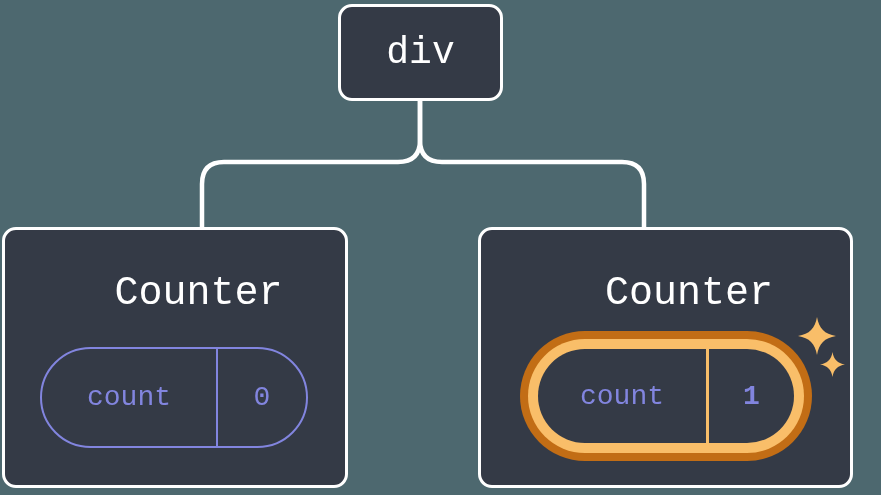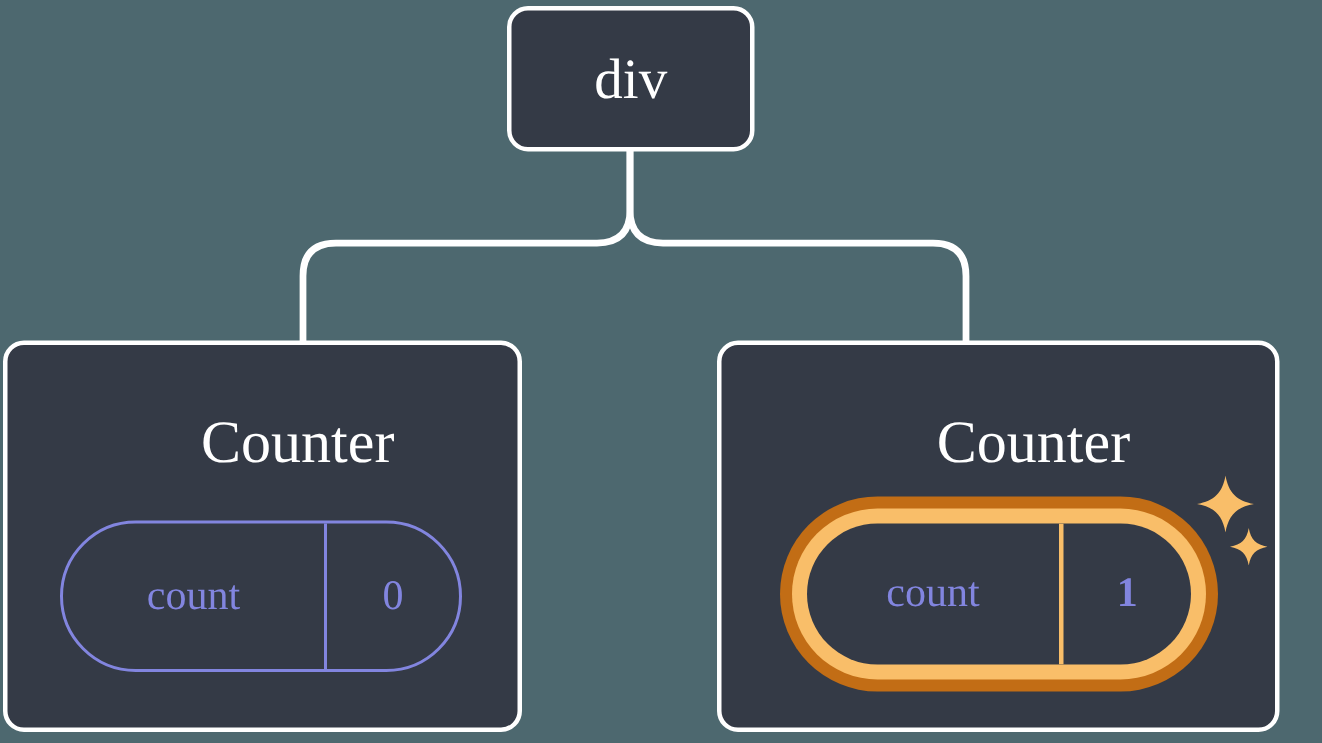--- a/index.html
+++ b/index.html
@@ -1,21 +1,21 @@
 <!DOCTYPE html>
 <html style="--bg: #4D686F; --card: #343A46; --line: #FFFFFF; --text: #FFFFFF; --purple: #8285DF; --orange-dark: #C26D15; --orange-light: #F9BE69;"><head>
 <meta charset="utf-8">
 <style>
   html, body { margin: 0; padding: 0; background: #4D686F; }
   .stage {
     position: relative;
     width: 881px;
     height: 495px;
     background: var(--bg, #4D686F);
-    font-family: Liberation Serif, serif;
+    font-family: Liberation Mono, monospace;
     overflow: hidden;
   }
   .connectors { position: absolute; left: 0; top: 0; z-index: 1; }
   .connectors path {
     fill: none;
     stroke: var(--line, #FFFFFF);
     stroke-width: 4.5;
     stroke-linecap: round;
   }
   .node-root {

